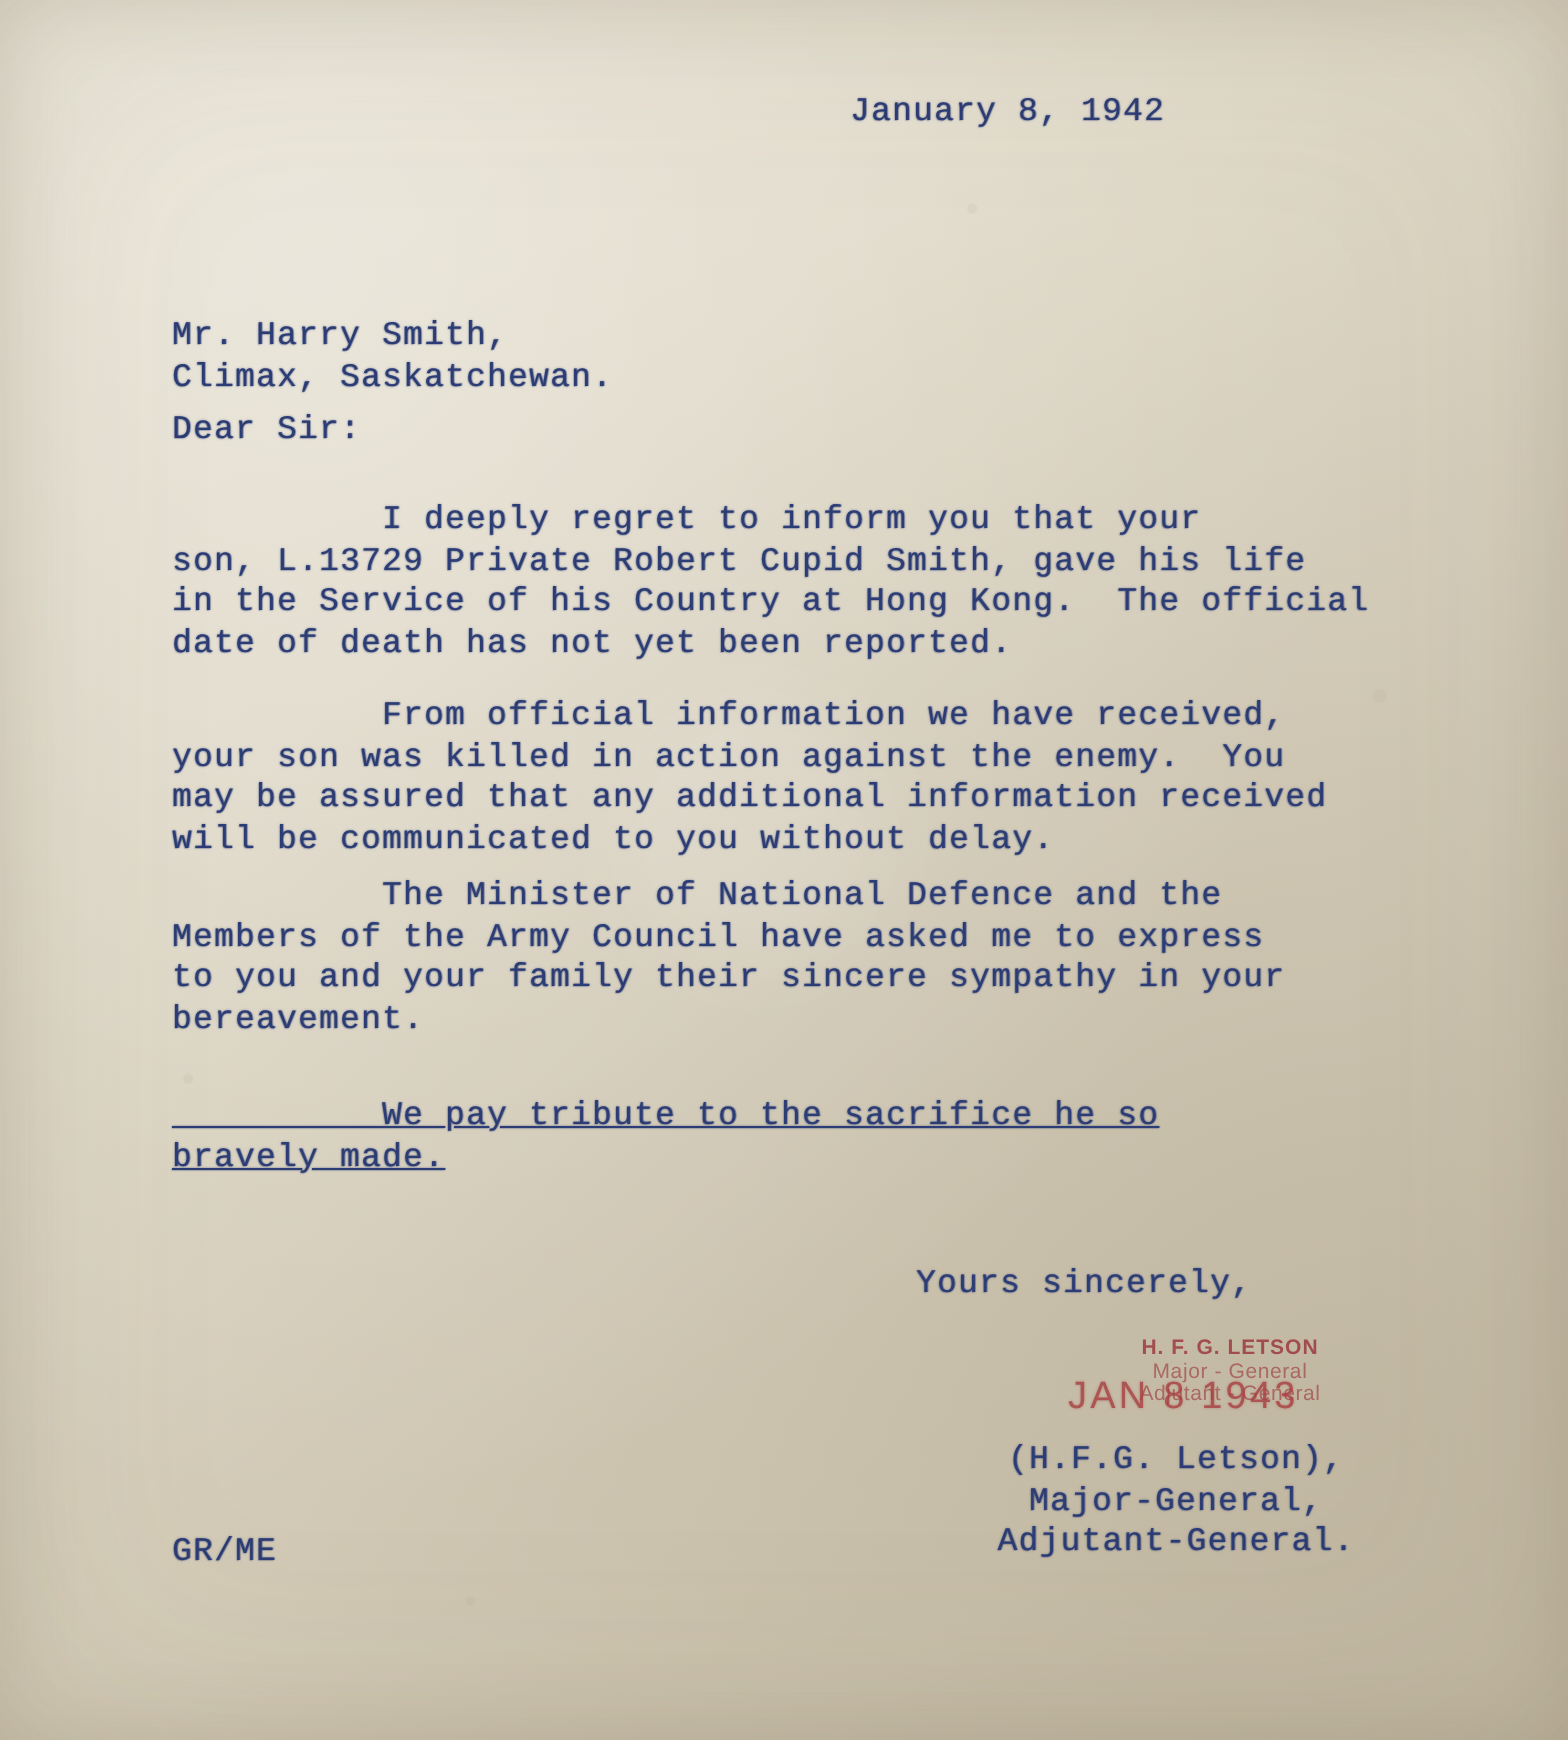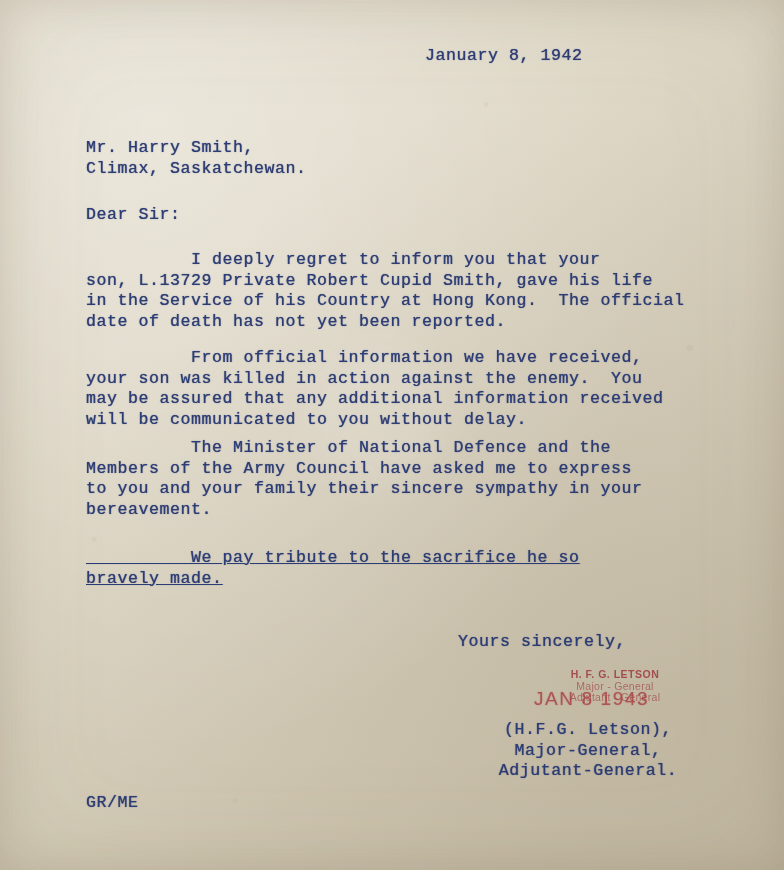--- a/index.html
+++ b/index.html
@@ -55,21 +55,21 @@
 
   #date {
     position: absolute;
     left: 425px;
     top: 46px;
   }
 
   #addressee {
     position: absolute;
     left: 86px;
-    top: 138px;
+    top: 158px;
   }
 
   #salutation {
     position: absolute;
     left: 86px;
     top: 205px;
   }
 
   .para {
     position: absolute;
@@ -94,21 +94,20 @@
     left: 458px;
     top: 720px;
     text-align: center;
     width: 260px;
   }
 
   #gr-me {
     position: absolute;
     left: 86px;
     top: 766px;
-    margin-top: 27px;
   }
 
   
   #name-stamp {
     position: absolute;
     left: 540px;
     top: 632px;
     width: 150px;
     color: #9d3b3f;
     font-family: Liberation Sans, sans-serif;

